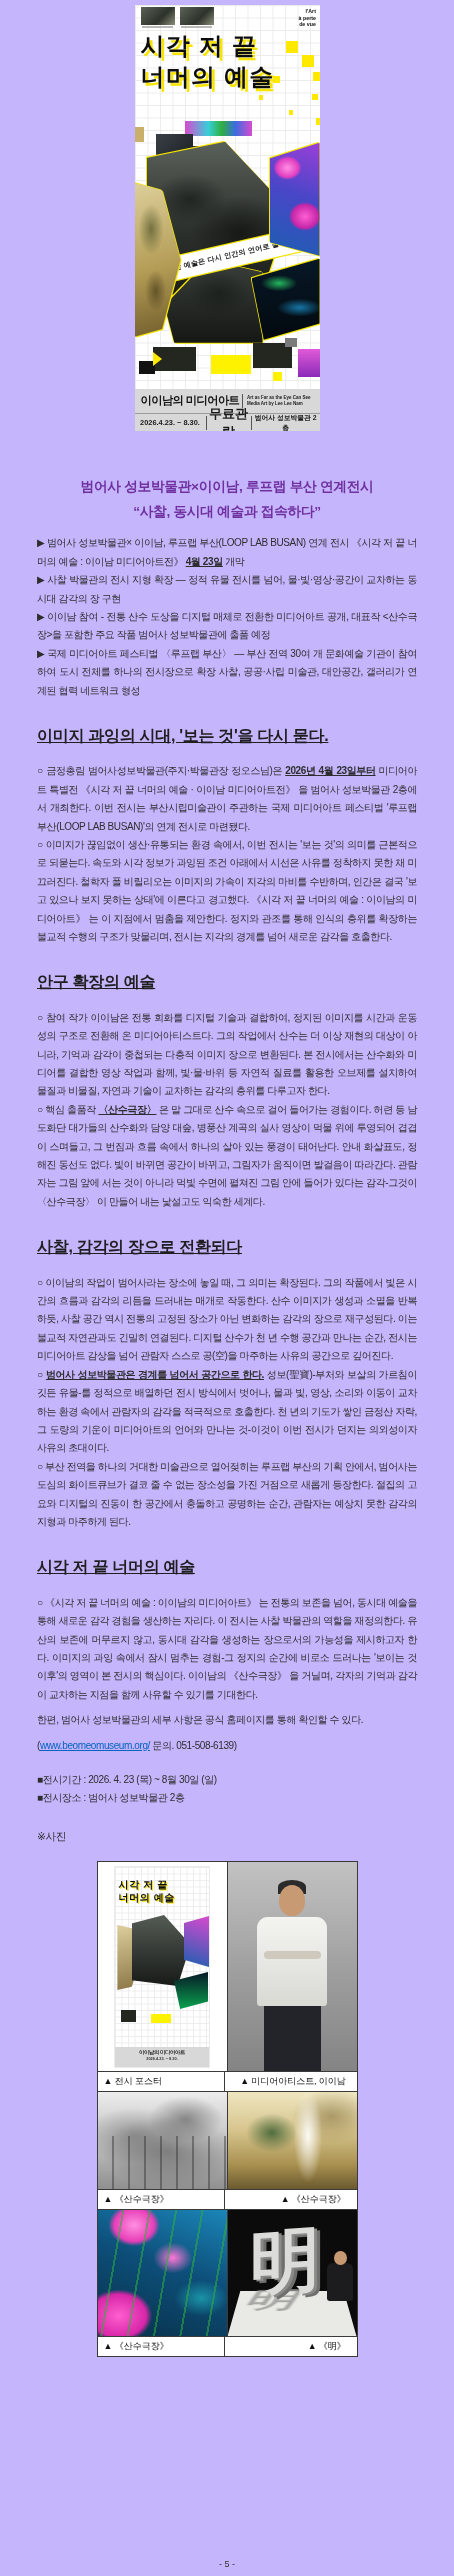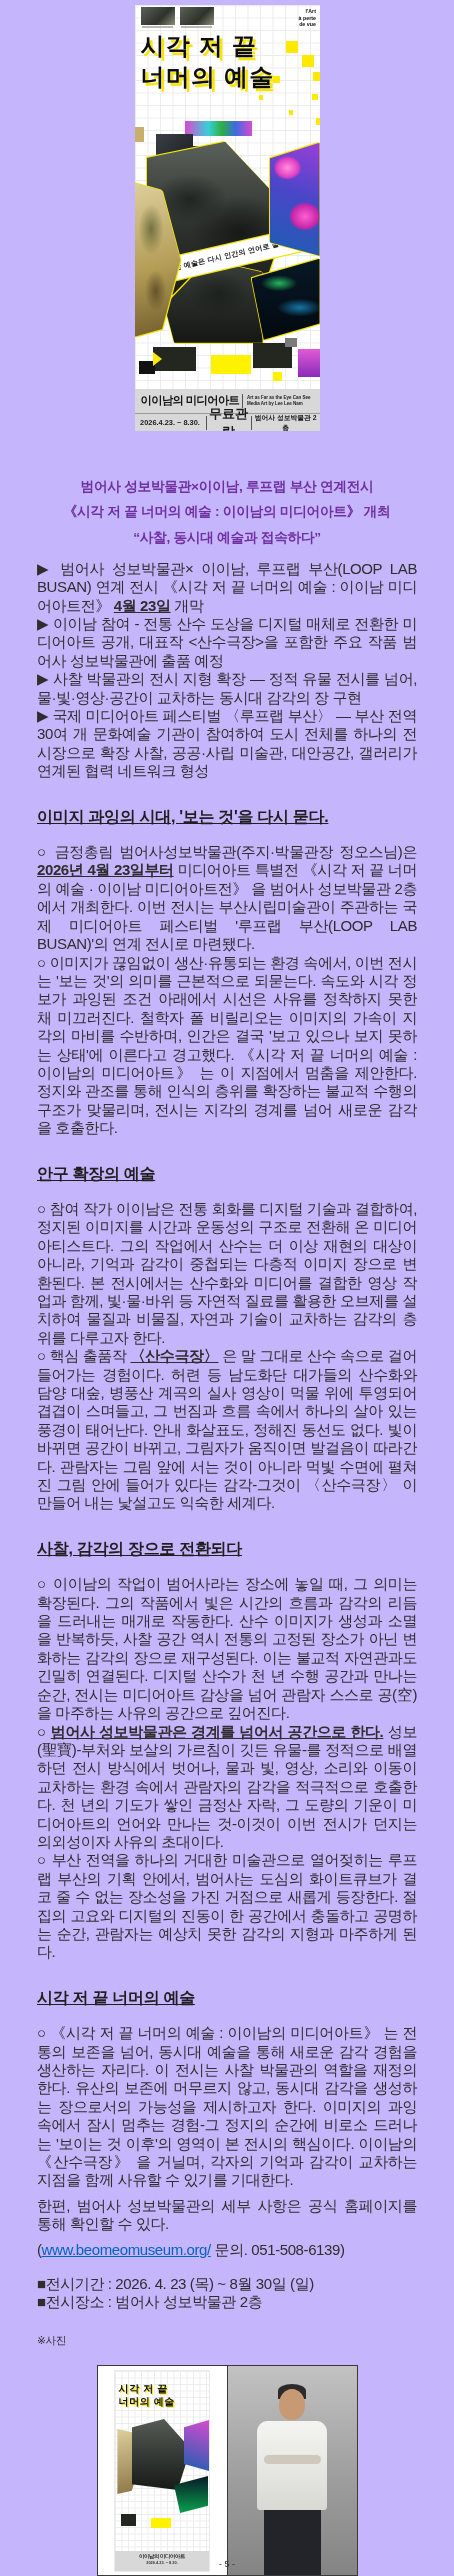--- a/index.html
+++ b/index.html
@@ -71,21 +71,21 @@
   .pf-bottom{height:18px;display:flex;align-items:center;font-weight:bold;color:#1a1a1a;}
   .pf-date{flex:0 0 71px;text-align:center;font-size:7.4px;}
   .pf-adm{flex:0 0 45px;text-align:center;font-size:13px;}
   .pf-venue{flex:1;text-align:center;font-size:6.8px;}
 
   
   .doc{width:380px;margin:0 auto;}
   .headline{margin-top:43px;text-align:center;color:#7030a0;font-weight:bold;
             font-size:13.7px;line-height:25.5px;letter-spacing:-0.3px;}
   .bullets{margin-top:9.5px;}
-  .body-p{margin:0;font-size:15px;line-height:18.4px;text-align:justify;color:#2e2e2e;letter-spacing:-0.4px;}
+  .body-p{margin:0;font-size:10px;line-height:18.4px;text-align:justify;color:#2e2e2e;letter-spacing:-0.4px;}
   .bu{font-weight:bold;text-decoration:underline;}
   .sec{margin:26px 0 15.4px;font-size:16px;font-weight:bold;text-decoration:underline;color:#1f1f1f;letter-spacing:-0.3px;}
   .gap{height:15.4px;} .gap-sm{height:7.1px;}
   .url{color:#0563c1;text-decoration:underline;}
   
   .photo-note{margin-top:20px;font-size:10.7px;color:#2e2e2e;}
   .ptable{width:259px;margin:15.4px auto 0;border:1.2px solid #3a3a3a;}
   .prow{display:flex;border-bottom:1.2px solid #3a3a3a;}
   .prow:last-child{border-bottom:none;}
   .pcell{flex:1;border-right:1.2px solid #3a3a3a;position:relative;overflow:hidden;background:#fff;}
@@ -228,28 +228,27 @@
         <div class="pf-div"></div>
         <div class="pf-venue">범어사 성보박물관 2층</div>
       </div>
     </div>
   </div>
 
   <div class="doc">
 
     <div class="headline">
       <div>범어사 성보박물관×이이남, 루프랩 부산 연계전시</div>
-      <div>《시각 저 끝 너머의 예술 : 이이남의 미디어아트》 개최</div>
       <div>“사찰, 동시대 예술과 접속하다”</div>
     </div>
 
     <div class="bullets">
       <p class="body-p"><span>▶ 범어사 성보박물관× 이이남, 루프랩 부산(LOOP LAB BUSAN) 연계 전시 《시각 저 끝 너머의 예술 : 이이남 미디어아트전》  </span><span class="bu">4월 23일</span><span> 개막</span></p>
+      <p class="body-p"><span>▶ 사찰 박물관의 전시 지형 확장 ― 정적 유물 전시를 넘어, 물·빛·영상·공간이 교차하는 동시대 감각의 장 구현</span><span class="bu"></span><span></span></p>
       <p class="body-p"><span>▶ 이이남 참여 - 전통 산수 도상을 디지털 매체로 전환한 미디어아트 공개, 대표작 &lt;산수극장&gt;을 포함한 주요 작품 범어사 성보박물관에 출품 예정</span><span class="bu"></span><span></span></p>
-      <p class="body-p"><span>▶ 사찰 박물관의 전시 지형 확장 ― 정적 유물 전시를 넘어, 물·빛·영상·공간이 교차하는 동시대 감각의 장 구현</span><span class="bu"></span><span></span></p>
       <p class="body-p"><span>▶ 국제 미디어아트 페스티벌 〈루프랩 부산〉 ― 부산 전역 30여 개 문화예술 기관이 참여하여 도시 전체를 하나의 전시장으로 확장 사찰, 공공·사립 미술관, 대안공간, 갤러리가 연계된 협력 네트워크 형성</span><span class="bu"></span><span></span></p>
     </div>
 
     <h3 class="sec">이미지 과잉의 시대, '보는 것'을 다시 묻다.</h3>
     <p class="body-p"><span>○ 금정총림 범어사성보박물관(주지·박물관장 정오스님)은 </span><span class="bu">2026년 4월 23일부터</span><span> 미디어아트 특별전 《시각 저 끝 너머의 예술 · 이이남 미디어아트전》 을 범어사 성보박물관 2층에서 개최한다. 이번 전시는 부산시립미술관이 주관하는 국제 미디어아트 페스티벌 '루프랩 부산(LOOP LAB BUSAN)'의 연계 전시로 마련됐다.</span></p>
     <p class="body-p"><span>○ 이미지가 끊임없이 생산·유통되는 환경 속에서, 이번 전시는 '보는 것'의 의미를 근본적으로 되묻는다. 속도와 시각 정보가 과잉된 조건 아래에서 시선은 사유를 정착하지 못한 채 미끄러진다. 철학자 폴 비릴리오는 이미지의 가속이 지각의 마비를 수반하며, 인간은 결국 '보고 있으나 보지 못하는 상태'에 이른다고 경고했다. 《시각 저 끝 너머의 예술 : 이이남의 미디어아트》 는 이 지점에서 멈춤을 제안한다. 정지와 관조를 통해 인식의 층위를 확장하는 불교적 수행의 구조가 맞물리며, 전시는 지각의 경계를 넘어 새로운 감각을 호출한다.</span></p>
 
     <h3 class="sec">안구 확장의 예술</h3>
     <p class="body-p"><span>○ 참여 작가 이이남은 전통 회화를 디지털 기술과 결합하여, 정지된 이미지를 시간과 운동성의 구조로 전환해 온 미디어아티스트다. 그의 작업에서 산수는 더 이상 재현의 대상이 아니라, 기억과 감각이 중첩되는 다층적 이미지 장으로 변환된다. 본 전시에서는 산수화와 미디어를 결합한 영상 작업과 함께, 빛·물·바위 등 자연적 질료를 활용한 오브제를 설치하여 물질과 비물질, 자연과 기술이 교차하는 감각의 층위를 다루고자 한다.</span></p>
     <p class="body-p"><span>○ 핵심 출품작 </span><span class="bu">〈산수극장〉</span><span> 은 말 그대로 산수 속으로 걸어 들어가는 경험이다. 허련 등 남도화단 대가들의 산수화와 담양 대숲, 병풍산 계곡의 실사 영상이 먹물 위에 투영되어 겹겹이 스며들고, 그 번짐과 흐름 속에서 하나의 살아 있는 풍경이 태어난다. 안내 화살표도, 정해진 동선도 없다. 빛이 바뀌면 공간이 바뀌고, 그림자가 움직이면 발걸음이 따라간다. 관람자는 그림 앞에 서는 것이 아니라 먹빛 수면에 펼쳐진 그림 안에 들어가 있다는 감각-그것이 〈산수극장〉 이 만들어 내는 낯설고도 익숙한 세계다.</span></p>

